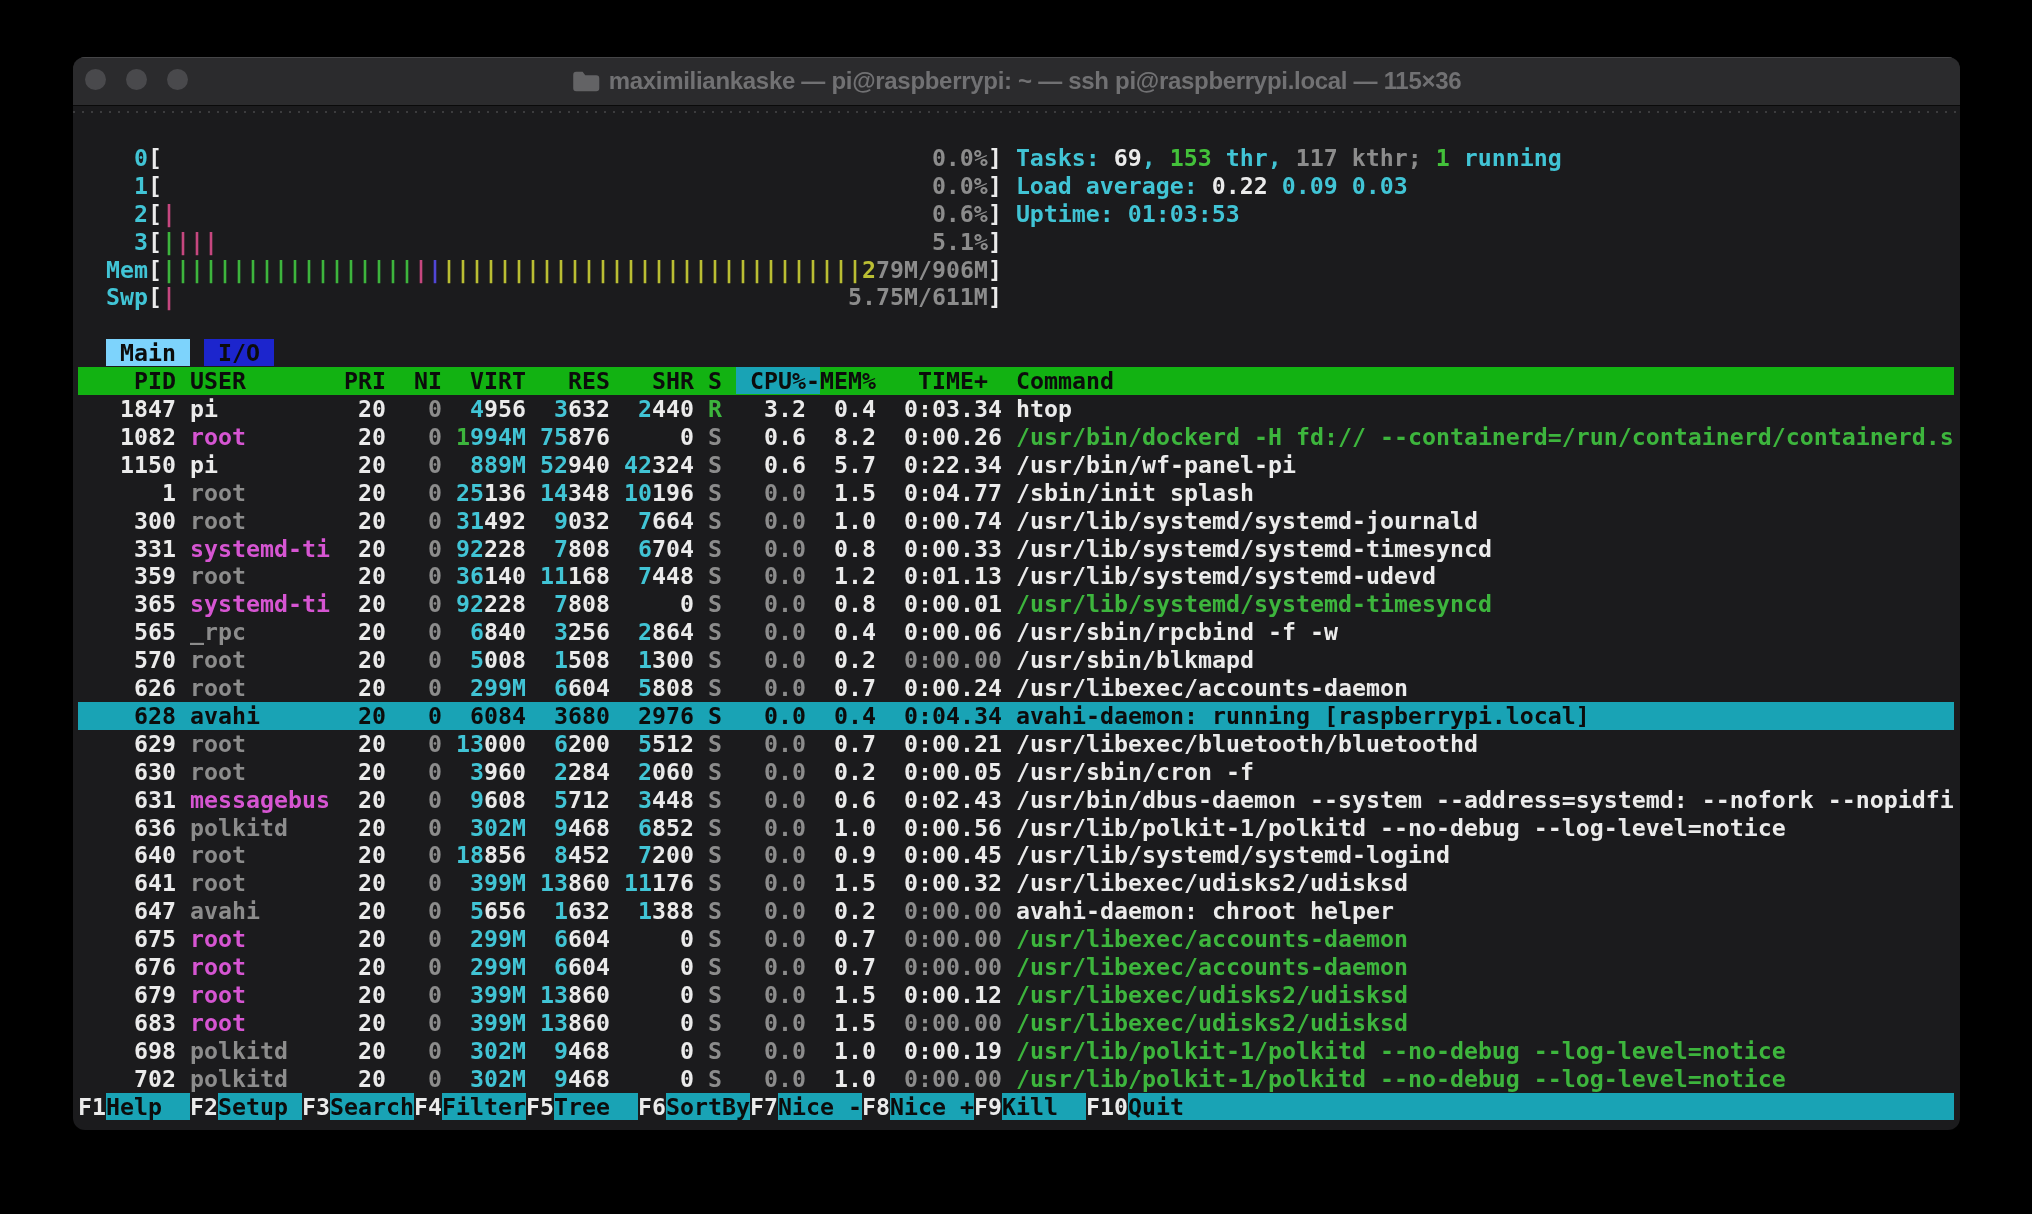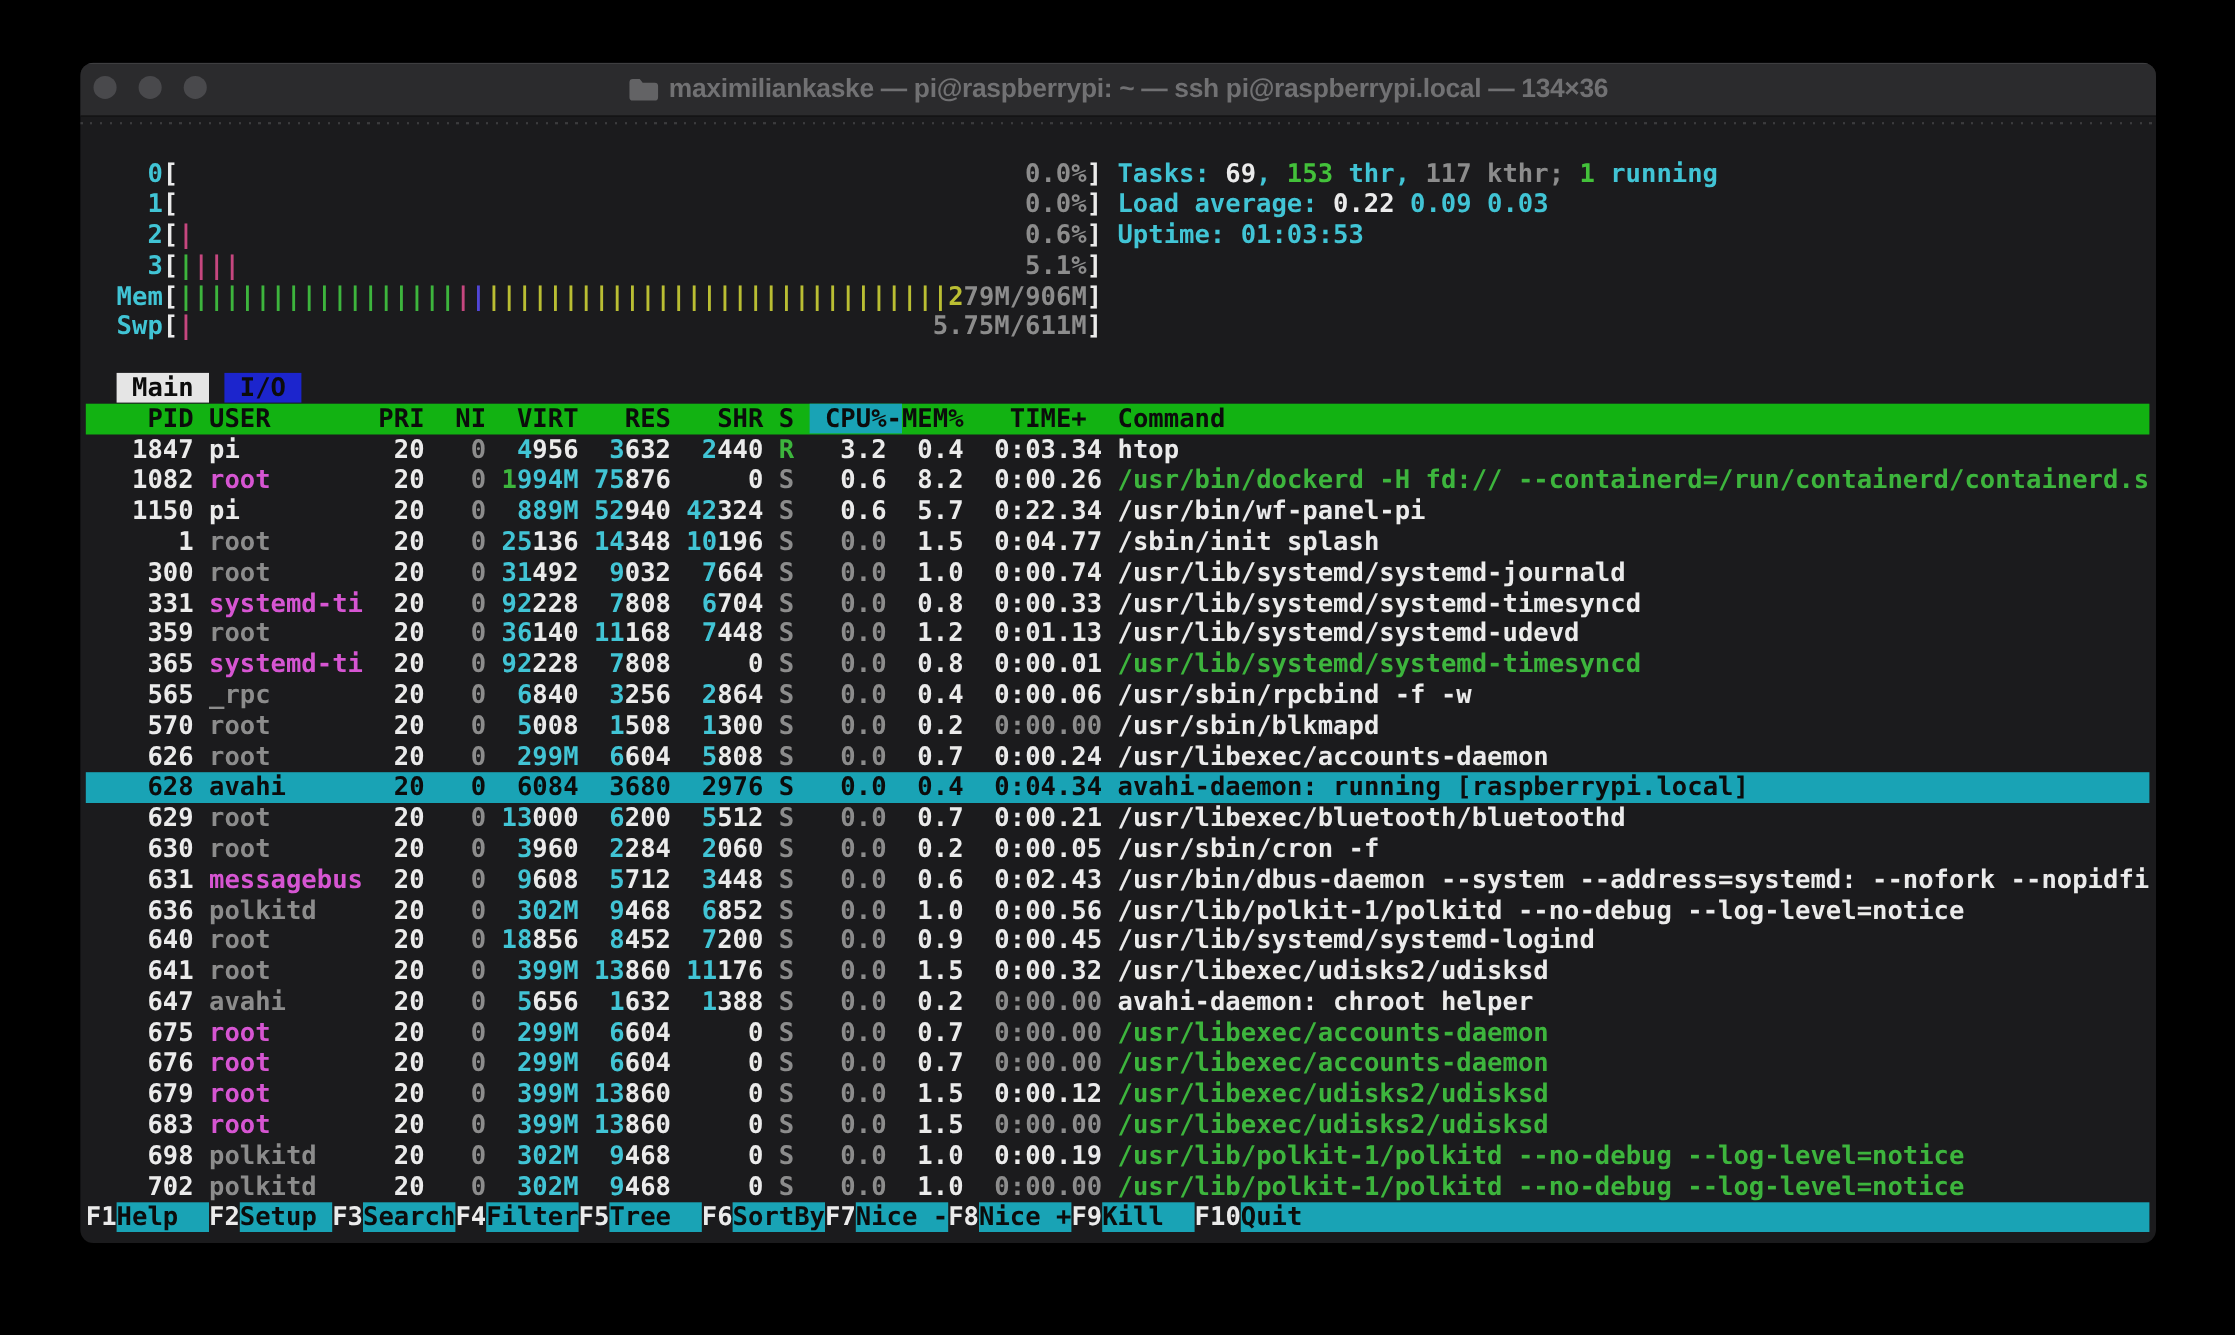--- a/index.html
+++ b/index.html
@@ -26,32 +26,32 @@
 
 <div id="window">
   <div id="titlebar">
     <span class="lt" id="lt-close"></span>
     <span class="lt" id="lt-min"></span>
     <span class="lt" id="lt-zoom"></span>
     <span id="title-wrap">
       <svg id="folder-icon" width="28" height="22" viewBox="0 0 23 18">
         <path d="M1 4 q0-2.5 2.5-2.5 h5.2 l2.2 2.8 h9 q2.5 0 2.5 2.5 V15 q0 2.5-2.5 2.5 H3.5 q-2.5 0-2.5-2.5 Z" fill="#636365"></path>
       </svg>
-      <span id="title-text">maximiliankaske — pi@raspberrypi: ~ — ssh pi@raspberrypi.local — 134×36</span>
+      <span id="title-text">maximiliankaske — pi@raspberrypi: ~ — ssh pi@raspberrypi.local — 115×36</span>
     </span>
   </div>
   <div id="markline"></div>
   <div id="term">
       <pre class="ln" style="top: 86.9px;"><span style="color: rgb(65, 196, 213);">    0</span><span style="color: rgb(235, 235, 235);">[</span><span>                                                       </span><span style="color: rgb(140, 140, 140);">0.0%</span><span style="color: rgb(235, 235, 235);">]</span><span> </span><span style="color: rgb(65, 196, 213);">Tasks: </span><span style="color: rgb(235, 235, 235);">69</span><span style="color: rgb(65, 196, 213);">, </span><span style="color: rgb(67, 193, 58);">153</span><span style="color: rgb(65, 196, 213);"> thr, </span><span style="color: rgb(140, 140, 140);">117</span><span style="color: rgb(140, 140, 140);"> kthr; </span><span style="color: rgb(67, 193, 58);">1</span><span style="color: rgb(65, 196, 213);"> running</span></pre>
       <pre class="ln" style="top: 114.8px;"><span style="color: rgb(65, 196, 213);">    1</span><span style="color: rgb(235, 235, 235);">[</span><span>                                                       </span><span style="color: rgb(140, 140, 140);">0.0%</span><span style="color: rgb(235, 235, 235);">]</span><span> </span><span style="color: rgb(65, 196, 213);">Load average: </span><span style="color: rgb(235, 235, 235);">0.22 </span><span style="color: rgb(65, 196, 213);">0.09 </span><span style="color: rgb(65, 196, 213);">0.03</span></pre>
       <pre class="ln" style="top: 142.7px;"><span style="color: rgb(65, 196, 213);">    2</span><span style="color: rgb(235, 235, 235);">[</span><span style="color: rgb(198, 71, 127);">|</span><span>                                                      </span><span style="color: rgb(140, 140, 140);">0.6%</span><span style="color: rgb(235, 235, 235);">]</span><span> </span><span style="color: rgb(65, 196, 213);">Uptime: </span><span style="color: rgb(65, 196, 213);">01:03:53</span></pre>
       <pre class="ln" style="top: 170.6px;"><span style="color: rgb(65, 196, 213);">    3</span><span style="color: rgb(235, 235, 235);">[</span><span style="color: rgb(61, 181, 61);">|</span><span style="color: rgb(198, 71, 127);">|</span><span style="color: rgb(198, 71, 127);">|</span><span style="color: rgb(198, 71, 127);">|</span><span>                                                   </span><span style="color: rgb(140, 140, 140);">5.1%</span><span style="color: rgb(235, 235, 235);">]</span></pre>
       <pre class="ln" style="top: 198.5px;"><span style="color: rgb(65, 196, 213);">  Mem</span><span style="color: rgb(235, 235, 235);">[</span><span style="color: rgb(61, 181, 61);">|</span><span style="color: rgb(61, 181, 61);">|</span><span style="color: rgb(61, 181, 61);">|</span><span style="color: rgb(61, 181, 61);">|</span><span style="color: rgb(61, 181, 61);">|</span><span style="color: rgb(61, 181, 61);">|</span><span style="color: rgb(61, 181, 61);">|</span><span style="color: rgb(61, 181, 61);">|</span><span style="color: rgb(61, 181, 61);">|</span><span style="color: rgb(61, 181, 61);">|</span><span style="color: rgb(61, 181, 61);">|</span><span style="color: rgb(61, 181, 61);">|</span><span style="color: rgb(61, 181, 61);">|</span><span style="color: rgb(61, 181, 61);">|</span><span style="color: rgb(61, 181, 61);">|</span><span style="color: rgb(61, 181, 61);">|</span><span style="color: rgb(61, 181, 61);">|</span><span style="color: rgb(61, 181, 61);">|</span><span style="color: rgb(198, 71, 127);">|</span><span style="color: rgb(81, 70, 214);">|</span><span style="color: rgb(186, 190, 51);">|</span><span style="color: rgb(186, 190, 51);">|</span><span style="color: rgb(186, 190, 51);">|</span><span style="color: rgb(186, 190, 51);">|</span><span style="color: rgb(186, 190, 51);">|</span><span style="color: rgb(186, 190, 51);">|</span><span style="color: rgb(186, 190, 51);">|</span><span style="color: rgb(186, 190, 51);">|</span><span style="color: rgb(186, 190, 51);">|</span><span style="color: rgb(186, 190, 51);">|</span><span style="color: rgb(186, 190, 51);">|</span><span style="color: rgb(186, 190, 51);">|</span><span style="color: rgb(186, 190, 51);">|</span><span style="color: rgb(186, 190, 51);">|</span><span style="color: rgb(186, 190, 51);">|</span><span style="color: rgb(186, 190, 51);">|</span><span style="color: rgb(186, 190, 51);">|</span><span style="color: rgb(186, 190, 51);">|</span><span style="color: rgb(186, 190, 51);">|</span><span style="color: rgb(186, 190, 51);">|</span><span style="color: rgb(186, 190, 51);">|</span><span style="color: rgb(186, 190, 51);">|</span><span style="color: rgb(186, 190, 51);">|</span><span style="color: rgb(186, 190, 51);">|</span><span style="color: rgb(186, 190, 51);">|</span><span style="color: rgb(186, 190, 51);">|</span><span style="color: rgb(186, 190, 51);">|</span><span style="color: rgb(186, 190, 51);">|</span><span style="color: rgb(186, 190, 51);">|</span><span style="color: rgb(186, 190, 51);">|</span><span style="color: rgb(186, 190, 51);">2</span><span style="color: rgb(140, 140, 140);">79M/906M</span><span style="color: rgb(235, 235, 235);">]</span></pre>
       <pre class="ln" style="top: 226.4px;"><span style="color: rgb(65, 196, 213);">  Swp</span><span style="color: rgb(235, 235, 235);">[</span><span style="color: rgb(198, 71, 127);">|</span><span>                                                </span><span style="color: rgb(140, 140, 140);">5.75M/611M</span><span style="color: rgb(235, 235, 235);">]</span></pre>
-      <pre class="ln" style="top: 282.2px;"><span>  </span><span style="color: rgb(12, 12, 12); background: #e5e5e5;"> Main </span><span> </span><span style="color: rgb(12, 12, 12); background: rgb(28, 37, 205);"> I/O </span></pre>
+      <pre class="ln" style="top: 282.2px;"><span>  </span><span style="color: rgb(12, 12, 12); background: #7dd3fc;"> Main </span><span> </span><span style="color: rgb(12, 12, 12); background: rgb(28, 37, 205);"> I/O </span></pre>
       <pre class="ln wbg" style="top: 310.1px; background: rgb(18, 178, 18);"><span style="color: rgb(12, 12, 12);">    PID</span><span style="color: rgb(12, 12, 12);"> </span><span style="color: rgb(12, 12, 12);">USER       </span><span style="color: rgb(12, 12, 12);">PRI</span><span style="color: rgb(12, 12, 12);">  NI</span><span style="color: rgb(12, 12, 12);">  VIRT</span><span style="color: rgb(12, 12, 12);">   RES</span><span style="color: rgb(12, 12, 12);">   SHR</span><span style="color: rgb(12, 12, 12);"> S</span><span style="color: rgb(12, 12, 12);"> </span><span style="color: rgb(12, 12, 12); background: rgb(25, 163, 181);"> CPU%-</span><span style="color: rgb(12, 12, 12);">MEM%</span><span style="color: rgb(12, 12, 12);">   TIME+ </span><span style="color: rgb(12, 12, 12);"> </span><span style="color: rgb(12, 12, 12);">Command                                                            </span></pre>
       <pre class="ln" style="top: 338px;"><span style="color: rgb(235, 235, 235);">   1847</span><span> </span><span style="color: rgb(235, 235, 235);">pi         </span><span style="color: rgb(235, 235, 235);"> 20</span><span style="color: rgb(140, 140, 140);">   0</span><span style="color: rgb(65, 196, 213);">  4</span><span style="color: rgb(235, 235, 235);">956</span><span style="color: rgb(65, 196, 213);">  3</span><span style="color: rgb(235, 235, 235);">632</span><span style="color: rgb(65, 196, 213);">  2</span><span style="color: rgb(235, 235, 235);">440</span><span style="color: rgb(61, 181, 61);"> R</span><span style="color: rgb(235, 235, 235);">   3.2</span><span style="color: rgb(235, 235, 235);">  0.4</span><span style="color: rgb(235, 235, 235);">  0:03.34</span><span> </span><span style="color: rgb(235, 235, 235);">htop                                                               </span></pre>
       <pre class="ln" style="top: 365.9px;"><span style="color: rgb(235, 235, 235);">   1082</span><span> </span><span style="color: rgb(214, 85, 210);">root       </span><span style="color: rgb(235, 235, 235);"> 20</span><span style="color: rgb(140, 140, 140);">   0</span><span style="color: rgb(61, 181, 61);"> 1</span><span style="color: rgb(65, 196, 213);">994M</span><span style="color: rgb(65, 196, 213);"> 75</span><span style="color: rgb(235, 235, 235);">876</span><span style="color: rgb(235, 235, 235);">     0</span><span style="color: rgb(140, 140, 140);"> S</span><span style="color: rgb(235, 235, 235);">   0.6</span><span style="color: rgb(235, 235, 235);">  8.2</span><span style="color: rgb(235, 235, 235);">  0:00.26</span><span> </span><span style="color: rgb(61, 181, 61);">/usr/bin/dockerd -H fd:// --containerd=/run/containerd/containerd.s</span></pre>
       <pre class="ln" style="top: 393.8px;"><span style="color: rgb(235, 235, 235);">   1150</span><span> </span><span style="color: rgb(235, 235, 235);">pi         </span><span style="color: rgb(235, 235, 235);"> 20</span><span style="color: rgb(140, 140, 140);">   0</span><span style="color: rgb(65, 196, 213);">  889M</span><span style="color: rgb(65, 196, 213);"> 52</span><span style="color: rgb(235, 235, 235);">940</span><span style="color: rgb(65, 196, 213);"> 42</span><span style="color: rgb(235, 235, 235);">324</span><span style="color: rgb(140, 140, 140);"> S</span><span style="color: rgb(235, 235, 235);">   0.6</span><span style="color: rgb(235, 235, 235);">  5.7</span><span style="color: rgb(235, 235, 235);">  0:22.34</span><span> </span><span style="color: rgb(235, 235, 235);">/usr/bin/wf-panel-pi                                               </span></pre>
       <pre class="ln" style="top: 421.7px;"><span style="color: rgb(235, 235, 235);">      1</span><span> </span><span style="color: rgb(140, 140, 140);">root       </span><span style="color: rgb(235, 235, 235);"> 20</span><span style="color: rgb(140, 140, 140);">   0</span><span style="color: rgb(65, 196, 213);"> 25</span><span style="color: rgb(235, 235, 235);">136</span><span style="color: rgb(65, 196, 213);"> 14</span><span style="color: rgb(235, 235, 235);">348</span><span style="color: rgb(65, 196, 213);"> 10</span><span style="color: rgb(235, 235, 235);">196</span><span style="color: rgb(140, 140, 140);"> S</span><span style="color: rgb(140, 140, 140);">   0.0</span><span style="color: rgb(235, 235, 235);">  1.5</span><span style="color: rgb(235, 235, 235);">  0:04.77</span><span> </span><span style="color: rgb(235, 235, 235);">/sbin/init splash                                                  </span></pre>
       <pre class="ln" style="top: 449.6px;"><span style="color: rgb(235, 235, 235);">    300</span><span> </span><span style="color: rgb(140, 140, 140);">root       </span><span style="color: rgb(235, 235, 235);"> 20</span><span style="color: rgb(140, 140, 140);">   0</span><span style="color: rgb(65, 196, 213);"> 31</span><span style="color: rgb(235, 235, 235);">492</span><span style="color: rgb(65, 196, 213);">  9</span><span style="color: rgb(235, 235, 235);">032</span><span style="color: rgb(65, 196, 213);">  7</span><span style="color: rgb(235, 235, 235);">664</span><span style="color: rgb(140, 140, 140);"> S</span><span style="color: rgb(140, 140, 140);">   0.0</span><span style="color: rgb(235, 235, 235);">  1.0</span><span style="color: rgb(235, 235, 235);">  0:00.74</span><span> </span><span style="color: rgb(235, 235, 235);">/usr/lib/systemd/systemd-journald                                  </span></pre>
       <pre class="ln" style="top: 477.5px;"><span style="color: rgb(235, 235, 235);">    331</span><span> </span><span style="color: rgb(214, 85, 210);">systemd-ti </span><span style="color: rgb(235, 235, 235);"> 20</span><span style="color: rgb(140, 140, 140);">   0</span><span style="color: rgb(65, 196, 213);"> 92</span><span style="color: rgb(235, 235, 235);">228</span><span style="color: rgb(65, 196, 213);">  7</span><span style="color: rgb(235, 235, 235);">808</span><span style="color: rgb(65, 196, 213);">  6</span><span style="color: rgb(235, 235, 235);">704</span><span style="color: rgb(140, 140, 140);"> S</span><span style="color: rgb(140, 140, 140);">   0.0</span><span style="color: rgb(235, 235, 235);">  0.8</span><span style="color: rgb(235, 235, 235);">  0:00.33</span><span> </span><span style="color: rgb(235, 235, 235);">/usr/lib/systemd/systemd-timesyncd                                 </span></pre>
       <pre class="ln" style="top: 505.4px;"><span style="color: rgb(235, 235, 235);">    359</span><span> </span><span style="color: rgb(140, 140, 140);">root       </span><span style="color: rgb(235, 235, 235);"> 20</span><span style="color: rgb(140, 140, 140);">   0</span><span style="color: rgb(65, 196, 213);"> 36</span><span style="color: rgb(235, 235, 235);">140</span><span style="color: rgb(65, 196, 213);"> 11</span><span style="color: rgb(235, 235, 235);">168</span><span style="color: rgb(65, 196, 213);">  7</span><span style="color: rgb(235, 235, 235);">448</span><span style="color: rgb(140, 140, 140);"> S</span><span style="color: rgb(140, 140, 140);">   0.0</span><span style="color: rgb(235, 235, 235);">  1.2</span><span style="color: rgb(235, 235, 235);">  0:01.13</span><span> </span><span style="color: rgb(235, 235, 235);">/usr/lib/systemd/systemd-udevd                                     </span></pre>
       <pre class="ln" style="top: 533.3px;"><span style="color: rgb(235, 235, 235);">    365</span><span> </span><span style="color: rgb(214, 85, 210);">systemd-ti </span><span style="color: rgb(235, 235, 235);"> 20</span><span style="color: rgb(140, 140, 140);">   0</span><span style="color: rgb(65, 196, 213);"> 92</span><span style="color: rgb(235, 235, 235);">228</span><span style="color: rgb(65, 196, 213);">  7</span><span style="color: rgb(235, 235, 235);">808</span><span style="color: rgb(235, 235, 235);">     0</span><span style="color: rgb(140, 140, 140);"> S</span><span style="color: rgb(140, 140, 140);">   0.0</span><span style="color: rgb(235, 235, 235);">  0.8</span><span style="color: rgb(235, 235, 235);">  0:00.01</span><span> </span><span style="color: rgb(61, 181, 61);">/usr/lib/systemd/systemd-timesyncd                                 </span></pre>
       <pre class="ln" style="top: 561.2px;"><span style="color: rgb(235, 235, 235);">    565</span><span> </span><span style="color: rgb(140, 140, 140);">_rpc       </span><span style="color: rgb(235, 235, 235);"> 20</span><span style="color: rgb(140, 140, 140);">   0</span><span style="color: rgb(65, 196, 213);">  6</span><span style="color: rgb(235, 235, 235);">840</span><span style="color: rgb(65, 196, 213);">  3</span><span style="color: rgb(235, 235, 235);">256</span><span style="color: rgb(65, 196, 213);">  2</span><span style="color: rgb(235, 235, 235);">864</span><span style="color: rgb(140, 140, 140);"> S</span><span style="color: rgb(140, 140, 140);">   0.0</span><span style="color: rgb(235, 235, 235);">  0.4</span><span style="color: rgb(235, 235, 235);">  0:00.06</span><span> </span><span style="color: rgb(235, 235, 235);">/usr/sbin/rpcbind -f -w                                            </span></pre>

